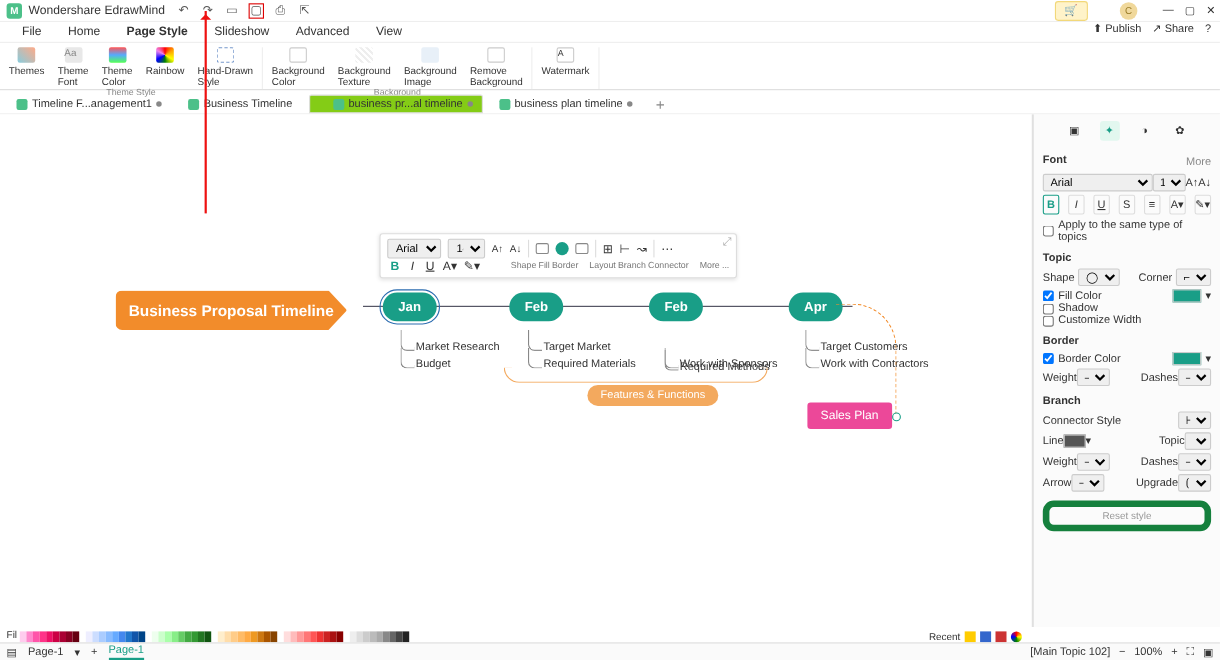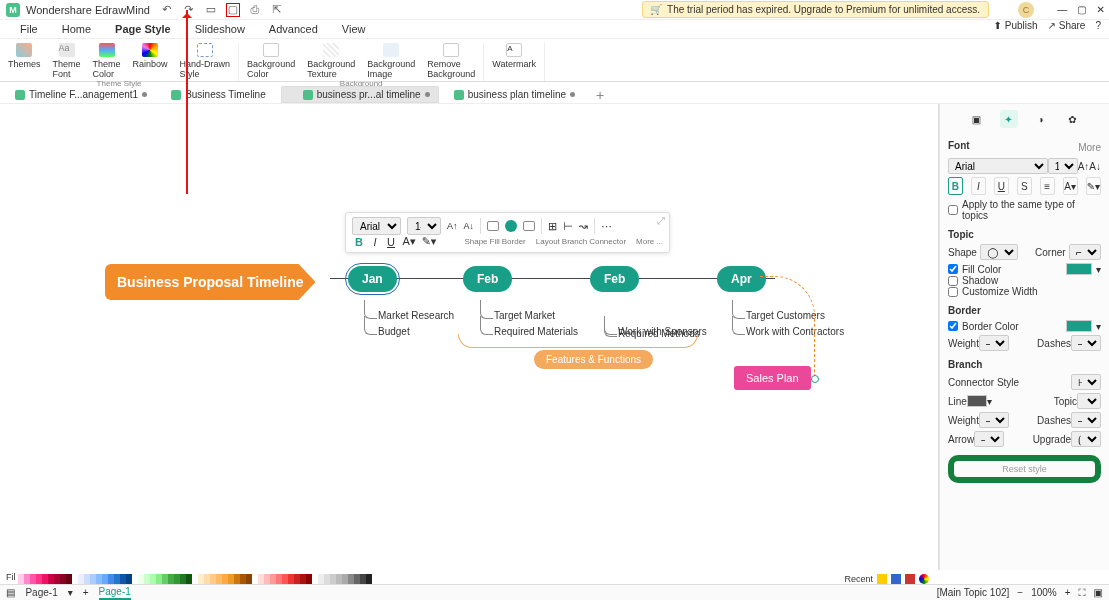--- a/index.html
+++ b/index.html
@@ -27,21 +27,21 @@
 .ribbon { height:44px; border-top:1px solid #eee; border-bottom:1px solid #ddd; display:flex; align-items:flex-start; padding-top:4px;}
 .ribbon .group { display:flex; flex-direction:column; align-items:center; padding:0 6px; border-right:1px solid #eee; height:100%; font-size:9px;}
 .ribbon .group .icons { display:flex; gap:8px;}
 .ribbon .btn { display:flex; flex-direction:column; align-items:center; gap:2px; padding:0 2px;}
 .ribbon .btn .ico { width:16px; height:14px; background:#ddd; border-radius:2px;}
 .ribbon .grouplabel { font-size:8px; color:#888; margin-top:auto;}
 
 
 .doctabs { height:18px; margin-top:4px; display:flex; gap:6px; padding-left:6px; align-items:center; border-bottom:1px solid #eee;}
 .doctab { display:flex; align-items:center; gap:4px; padding:2px 8px; font-size:10px; border:1px solid transparent; border-radius:2px 2px 0 0;}
-.doctab.active { background:#e5e5e5; border-color:#ddd;padding-left:21px;}
+.doctab.active { background:#84cc16; border-color:#ddd;padding-left:21px;}
 .doctab .dot{width:5px;height:5px;border-radius:50%;background:#888;display:inline-block;}
 .doctab .ficon{width:10px;height:10px;background:#4cc089;border-radius:2px;display:inline-block;}
 .addtab { font-size:14px; color:#888; padding:0 6px;}
 
 
 .workspace { position:absolute; top:104px; left:0; right:0; bottom:30px; display:flex;}
 .canvas { flex:1; position:relative; background:#fff; border-right:1px solid #ddd; overflow:hidden;}
 .sidepanel { width:170px; background:#fbfbfb; border-left:1px solid #e5e5e5; padding:6px 8px; overflow:auto; font-size:10px;}
 
 
@@ -105,21 +105,20 @@
   <div class="qat">
     <span>↶</span>
     <span>↷</span>
     <span>▭</span>
     <span class="qat-highlight">▢</span>
     <span>⎙</span>
     <span>⇱</span>
   </div>
   <div class="trial">
     <span>🛒</span>
-    <span>The trial period has expired. Upgrade to Premium for unlimited access.</span>
   </div>
   <div class="userctl">
     <div class="avatar">C</div>
   </div>
   <div class="winctl">
     <span>—</span>
     <span>▢</span>
     <span>✕</span>
   </div>
 </div>

